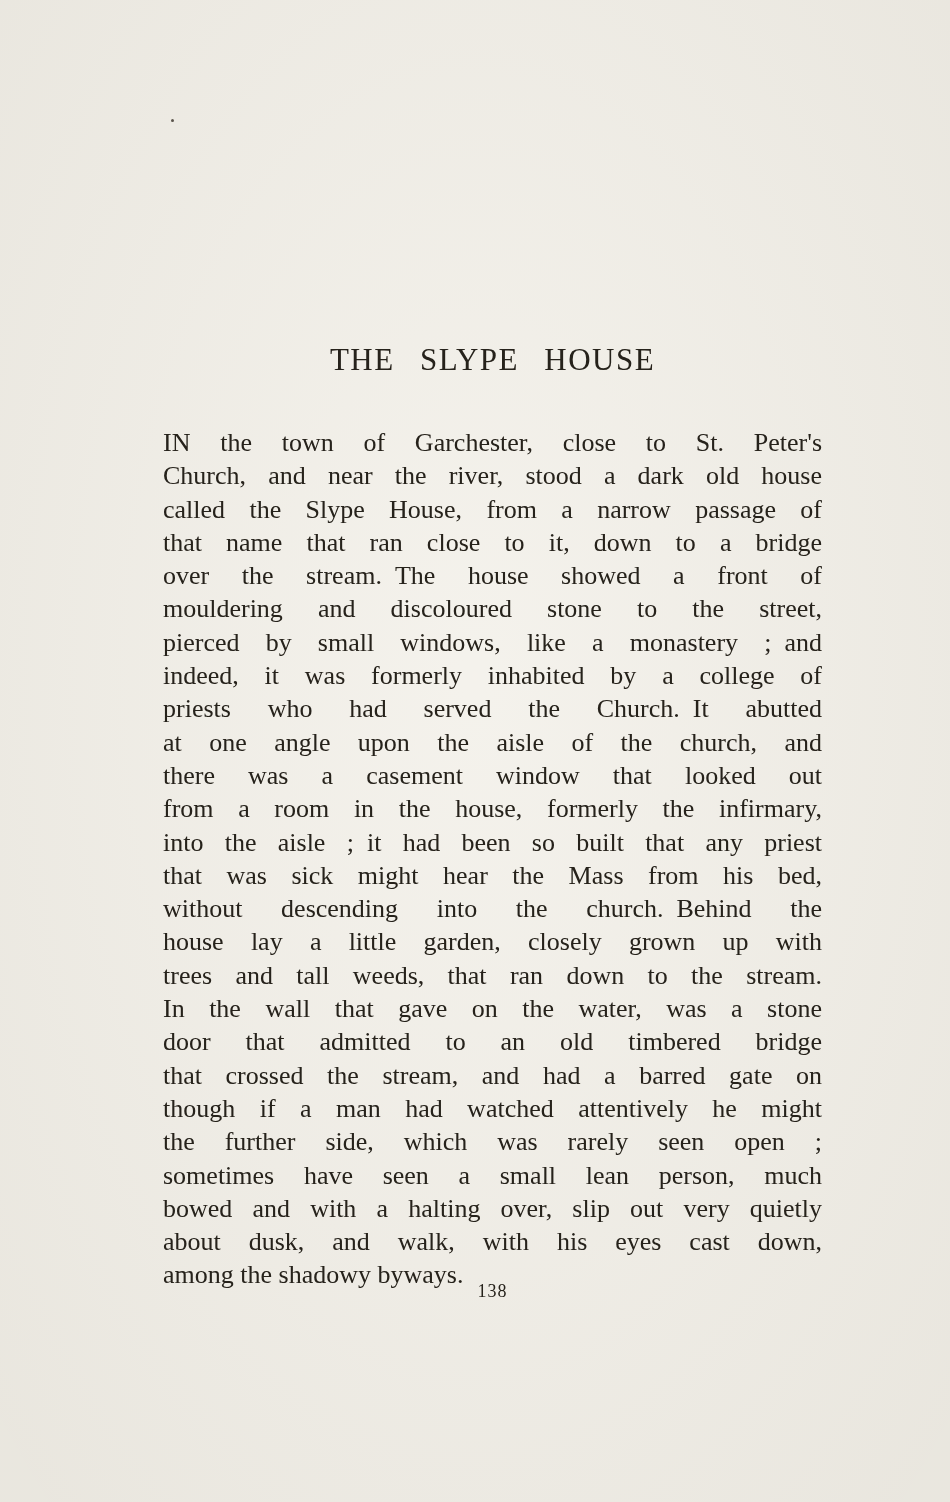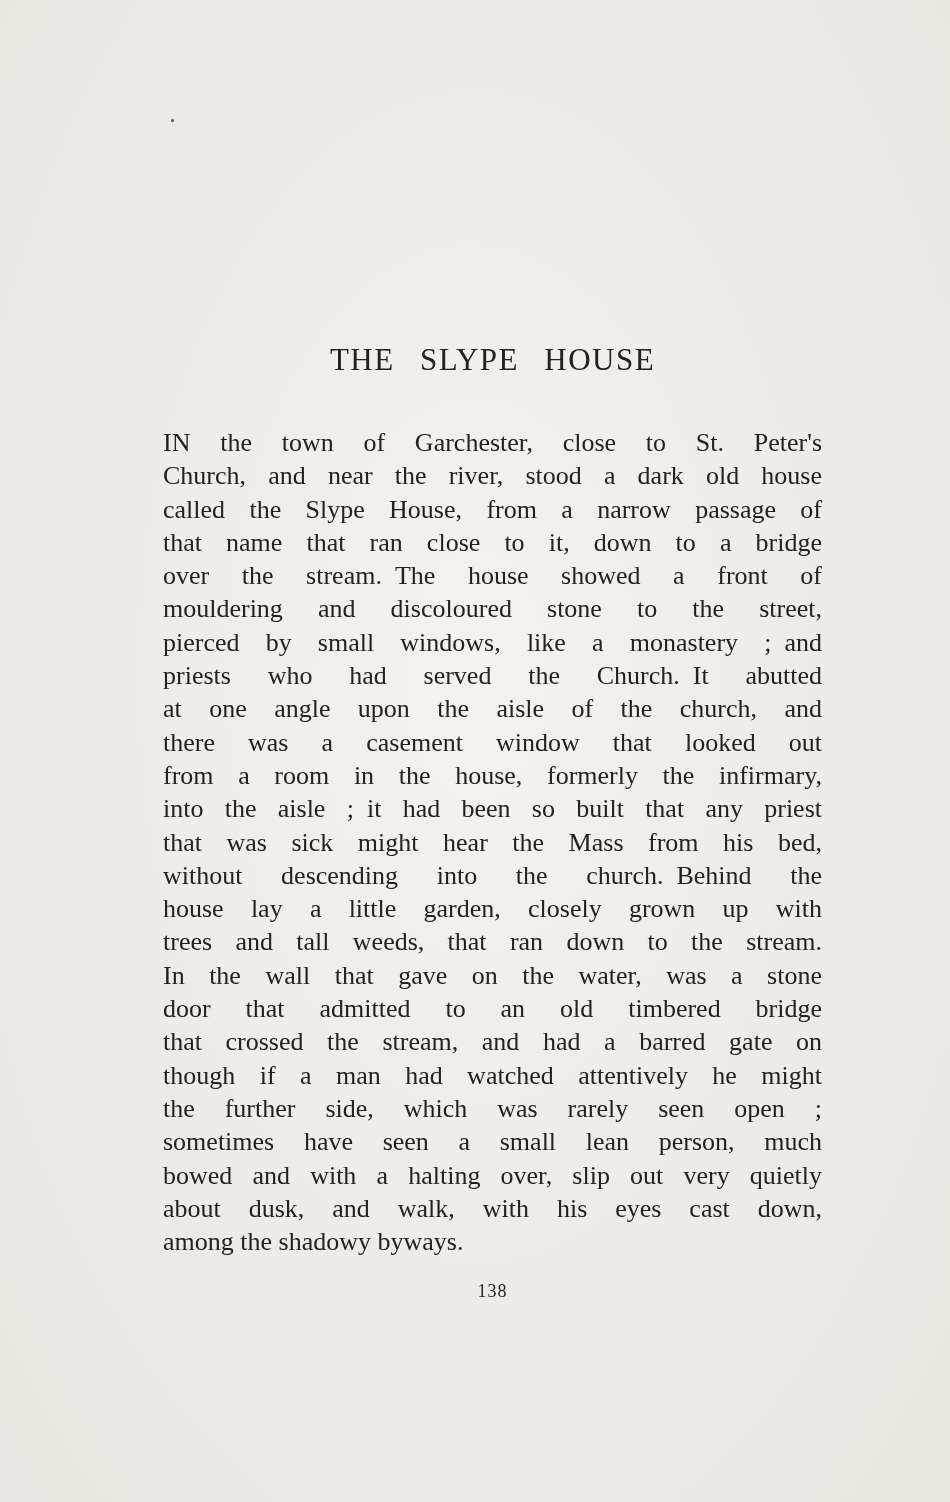--- a/index.html
+++ b/index.html
@@ -75,20 +75,21 @@
   <div class="artifact-dot"></div>
   <h1 class="title">THE SLYPE HOUSE</h1>
   <div class="body-text">
       <div class="line">IN the town of Garchester, close to St. Peter's</div>
       <div class="line">Church, and near the river, stood a dark old house</div>
       <div class="line">called the Slype House, from a narrow passage of</div>
       <div class="line">that name that ran close to it, down to a bridge</div>
       <div class="line">over the stream. The house showed a front of</div>
       <div class="line">mouldering and discoloured stone to the street,</div>
       <div class="line">pierced by small windows, like a monastery ; and</div>
+      <div class="line">indeed, it was formerly inhabited by a college of</div>
       <div class="line">priests who had served the Church. It abutted</div>
       <div class="line">at one angle upon the aisle of the church, and</div>
       <div class="line">there was a casement window that looked out</div>
       <div class="line">from a room in the house, formerly the infirmary,</div>
       <div class="line">into the aisle ; it had been so built that any priest</div>
       <div class="line">that was sick might hear the Mass from his bed,</div>
       <div class="line">without descending into the church. Behind the</div>
       <div class="line">house lay a little garden, closely grown up with</div>
       <div class="line">trees and tall weeds, that ran down to the stream.</div>
       <div class="line">In the wall that gave on the water, was a stone</div>

